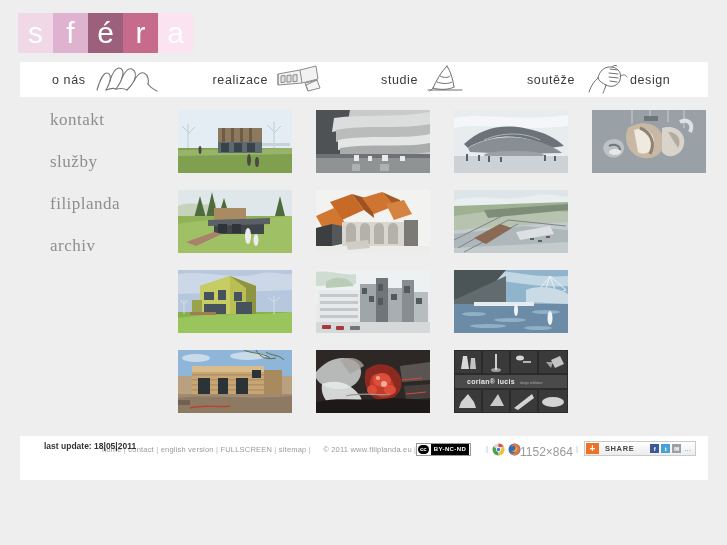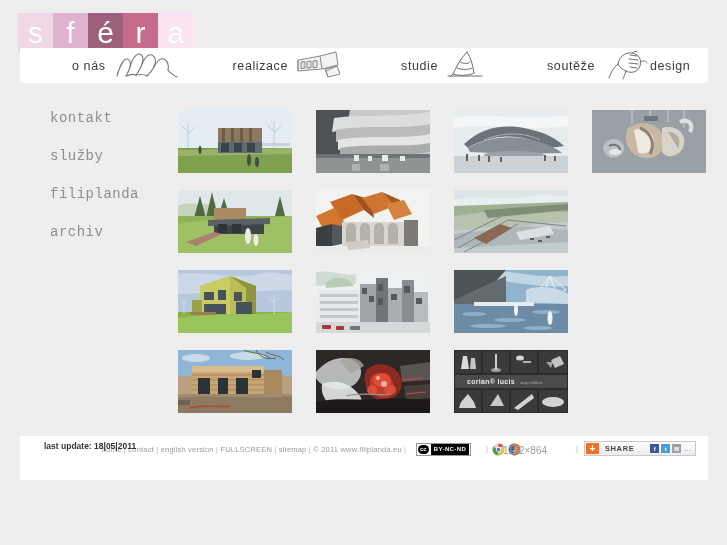--- a/index.html
+++ b/index.html
@@ -16,41 +16,41 @@
   .logo-cell {
     width: 35px; height: 40px;
     display: flex; align-items: center; justify-content: center;
     color: #ffffff; font-size: 30px; line-height: 30px;
     font-family: "Liberation Sans", sans-serif; font-weight: 300;
     letter-spacing: 0;
   }
 
   
   .navbar {
-    position: absolute; left: 20px; top: 48px;
+    position: absolute; left: 20px; top: 62px;
     width: 688px; height: 35px;
     background: #ffffff;
-    display: flex; align-items: center; padding-left: 20px;
+    display: flex; align-items: center;
   }
   .nav-item {
     display: flex; align-items: center; height: 35px;
     cursor: pointer; white-space: nowrap;
   }
   .nav-label {
     font-size: 12.5px; color: #3a3a3a; letter-spacing: .6px;
     font-family: "Liberation Sans", sans-serif;
   }
   .nav-icon { margin-left: 7px; display: block; }
 
   
   .sidebar { position: absolute; left: 50px; top: 110px; width: 110px; }
   .side-item {
-    font-size: 14px; color: #8e8e8e; letter-spacing: .5px;
+    font-size: 17px; color: #8e8e8e; letter-spacing: .5px;
     margin-bottom: 22px; cursor: pointer;
-    font-family: Liberation Mono, monospace;
+    font-family: Liberation Serif, serif;
   }
 
   
   .grid {
     position: absolute; left: 178px; top: 110px;
     width: 520px;
     display: grid;
     grid-template-columns: repeat(4, 114px);
     grid-column-gap: 24px;
     grid-row-gap: 17px;
@@ -81,21 +81,21 @@
     z-index: 3;
   }
   .footlinks {
     position: absolute; left: 82px; top: 9px;
     font-size: 7.5px; color: #9a9a9a; white-space: nowrap;
     font-family: "Liberation Sans", sans-serif; letter-spacing: .2px;
     z-index: 2;
   }
   .footlinks span { cursor: pointer; text-align: right; }
   .footlinks .sep { color: #b4b4b4; cursor: default; }
-  .footlinks .nolink { cursor: default; }
+  .footlinks .nolink { cursor: default; margin-left: 10px; }
 
   .cc-badge {
     position: absolute; left: 396px; top: 7px;
     height: 13px; padding: 0 1px;
     background: #ffffff; border: 1px solid #999;
     display: flex; align-items: center; cursor: pointer;
   }
   .cc-mark {
     background: #000; color: #fff; font-size: 6px; font-weight: bold;
     padding: 1px 2px; border-radius: 6px; margin-right: 2px;
@@ -104,22 +104,22 @@
   .cc-text {
     background: #000; color: #fff; font-size: 6px; font-weight: bold;
     padding: 2px 3px; letter-spacing: .4px;
     font-family: "Liberation Sans", sans-serif; line-height: 7px;
   }
   .foot-pipe {
     position: absolute; font-size: 8px; color: #b9b9b9; top: 8px;
   }
   .browsers { position: absolute; left: 472px; top: 6px; display: flex; gap: 3px; }
   .res-text {
-    position: absolute; left: 483px; top: 9px;
-    font-size: 10px; color: #9a9a9a;
+    position: absolute; left: 500px; top: 9px;
+    font-size: 12px; color: #9a9a9a;
     font-family: "Liberation Sans", sans-serif; white-space: nowrap; text-align: right;
   }
   .share-widget {
     position: absolute; left: 564px; top: 5px;
     height: 15px; display: flex; align-items: stretch;
     border: 1px solid #c9c9c9; background: linear-gradient(#ffffff,#ececec);
     cursor: pointer;
   }
   .share-plus {
     width: 13px; display: flex; align-items: center; justify-content: center;

